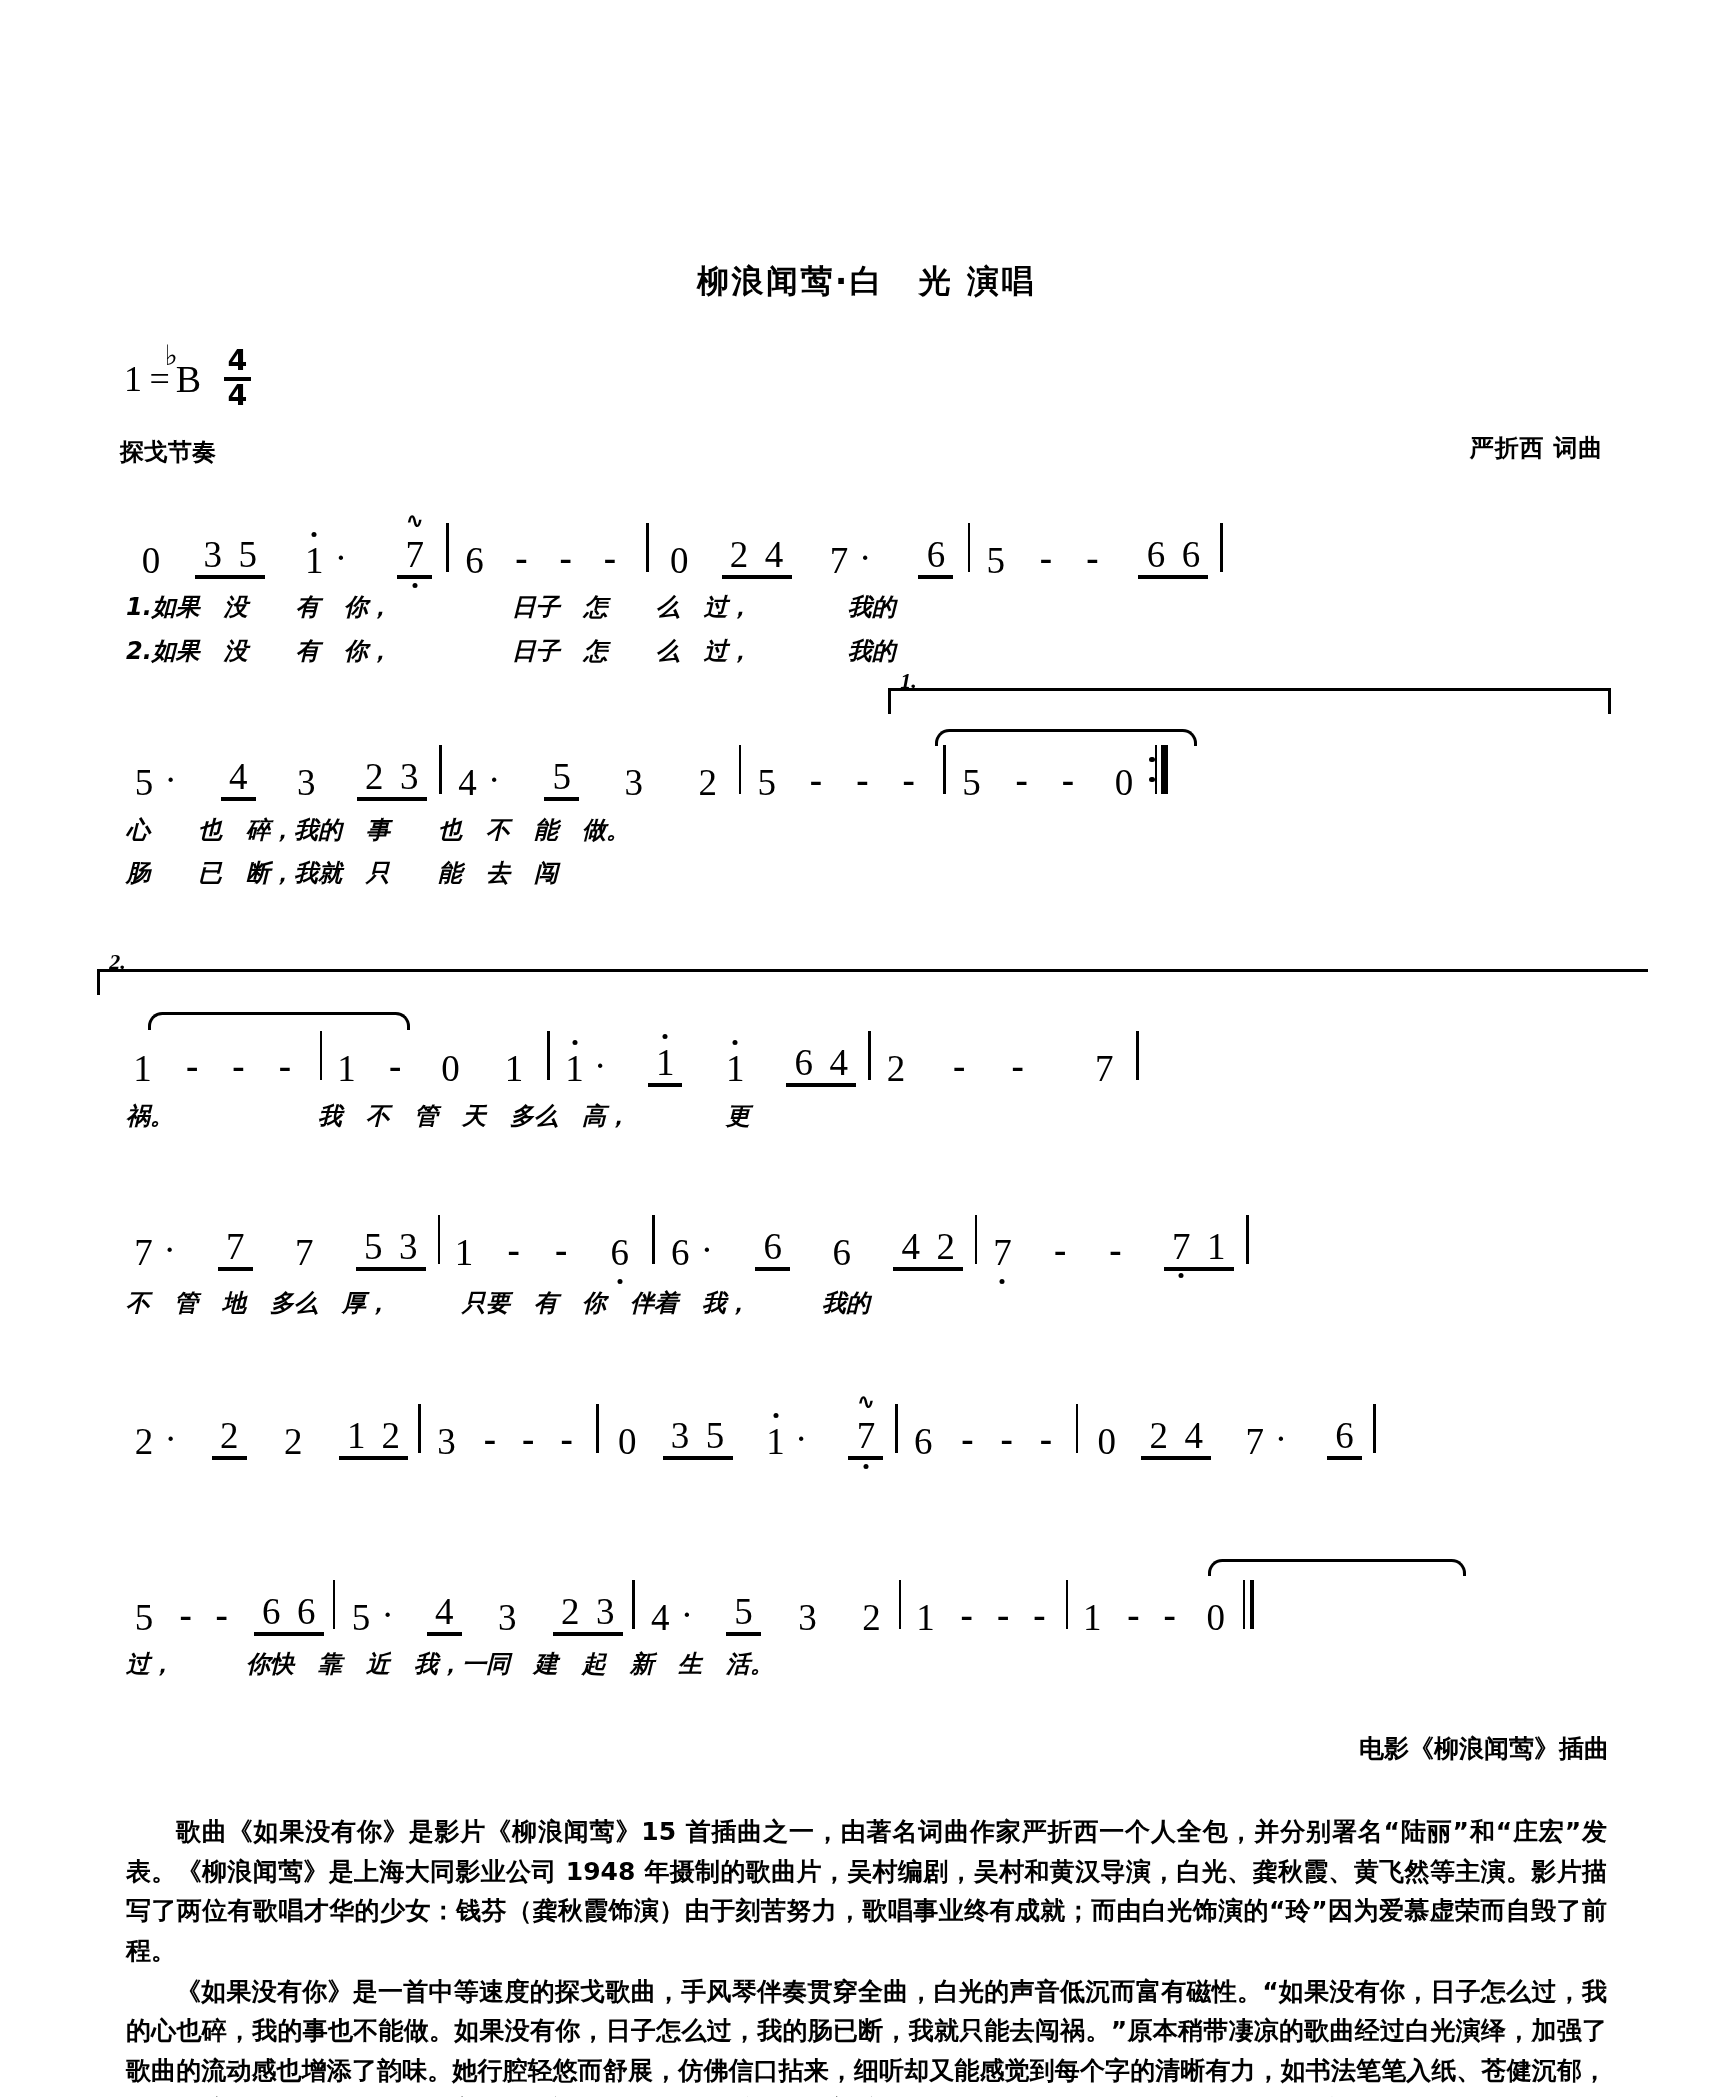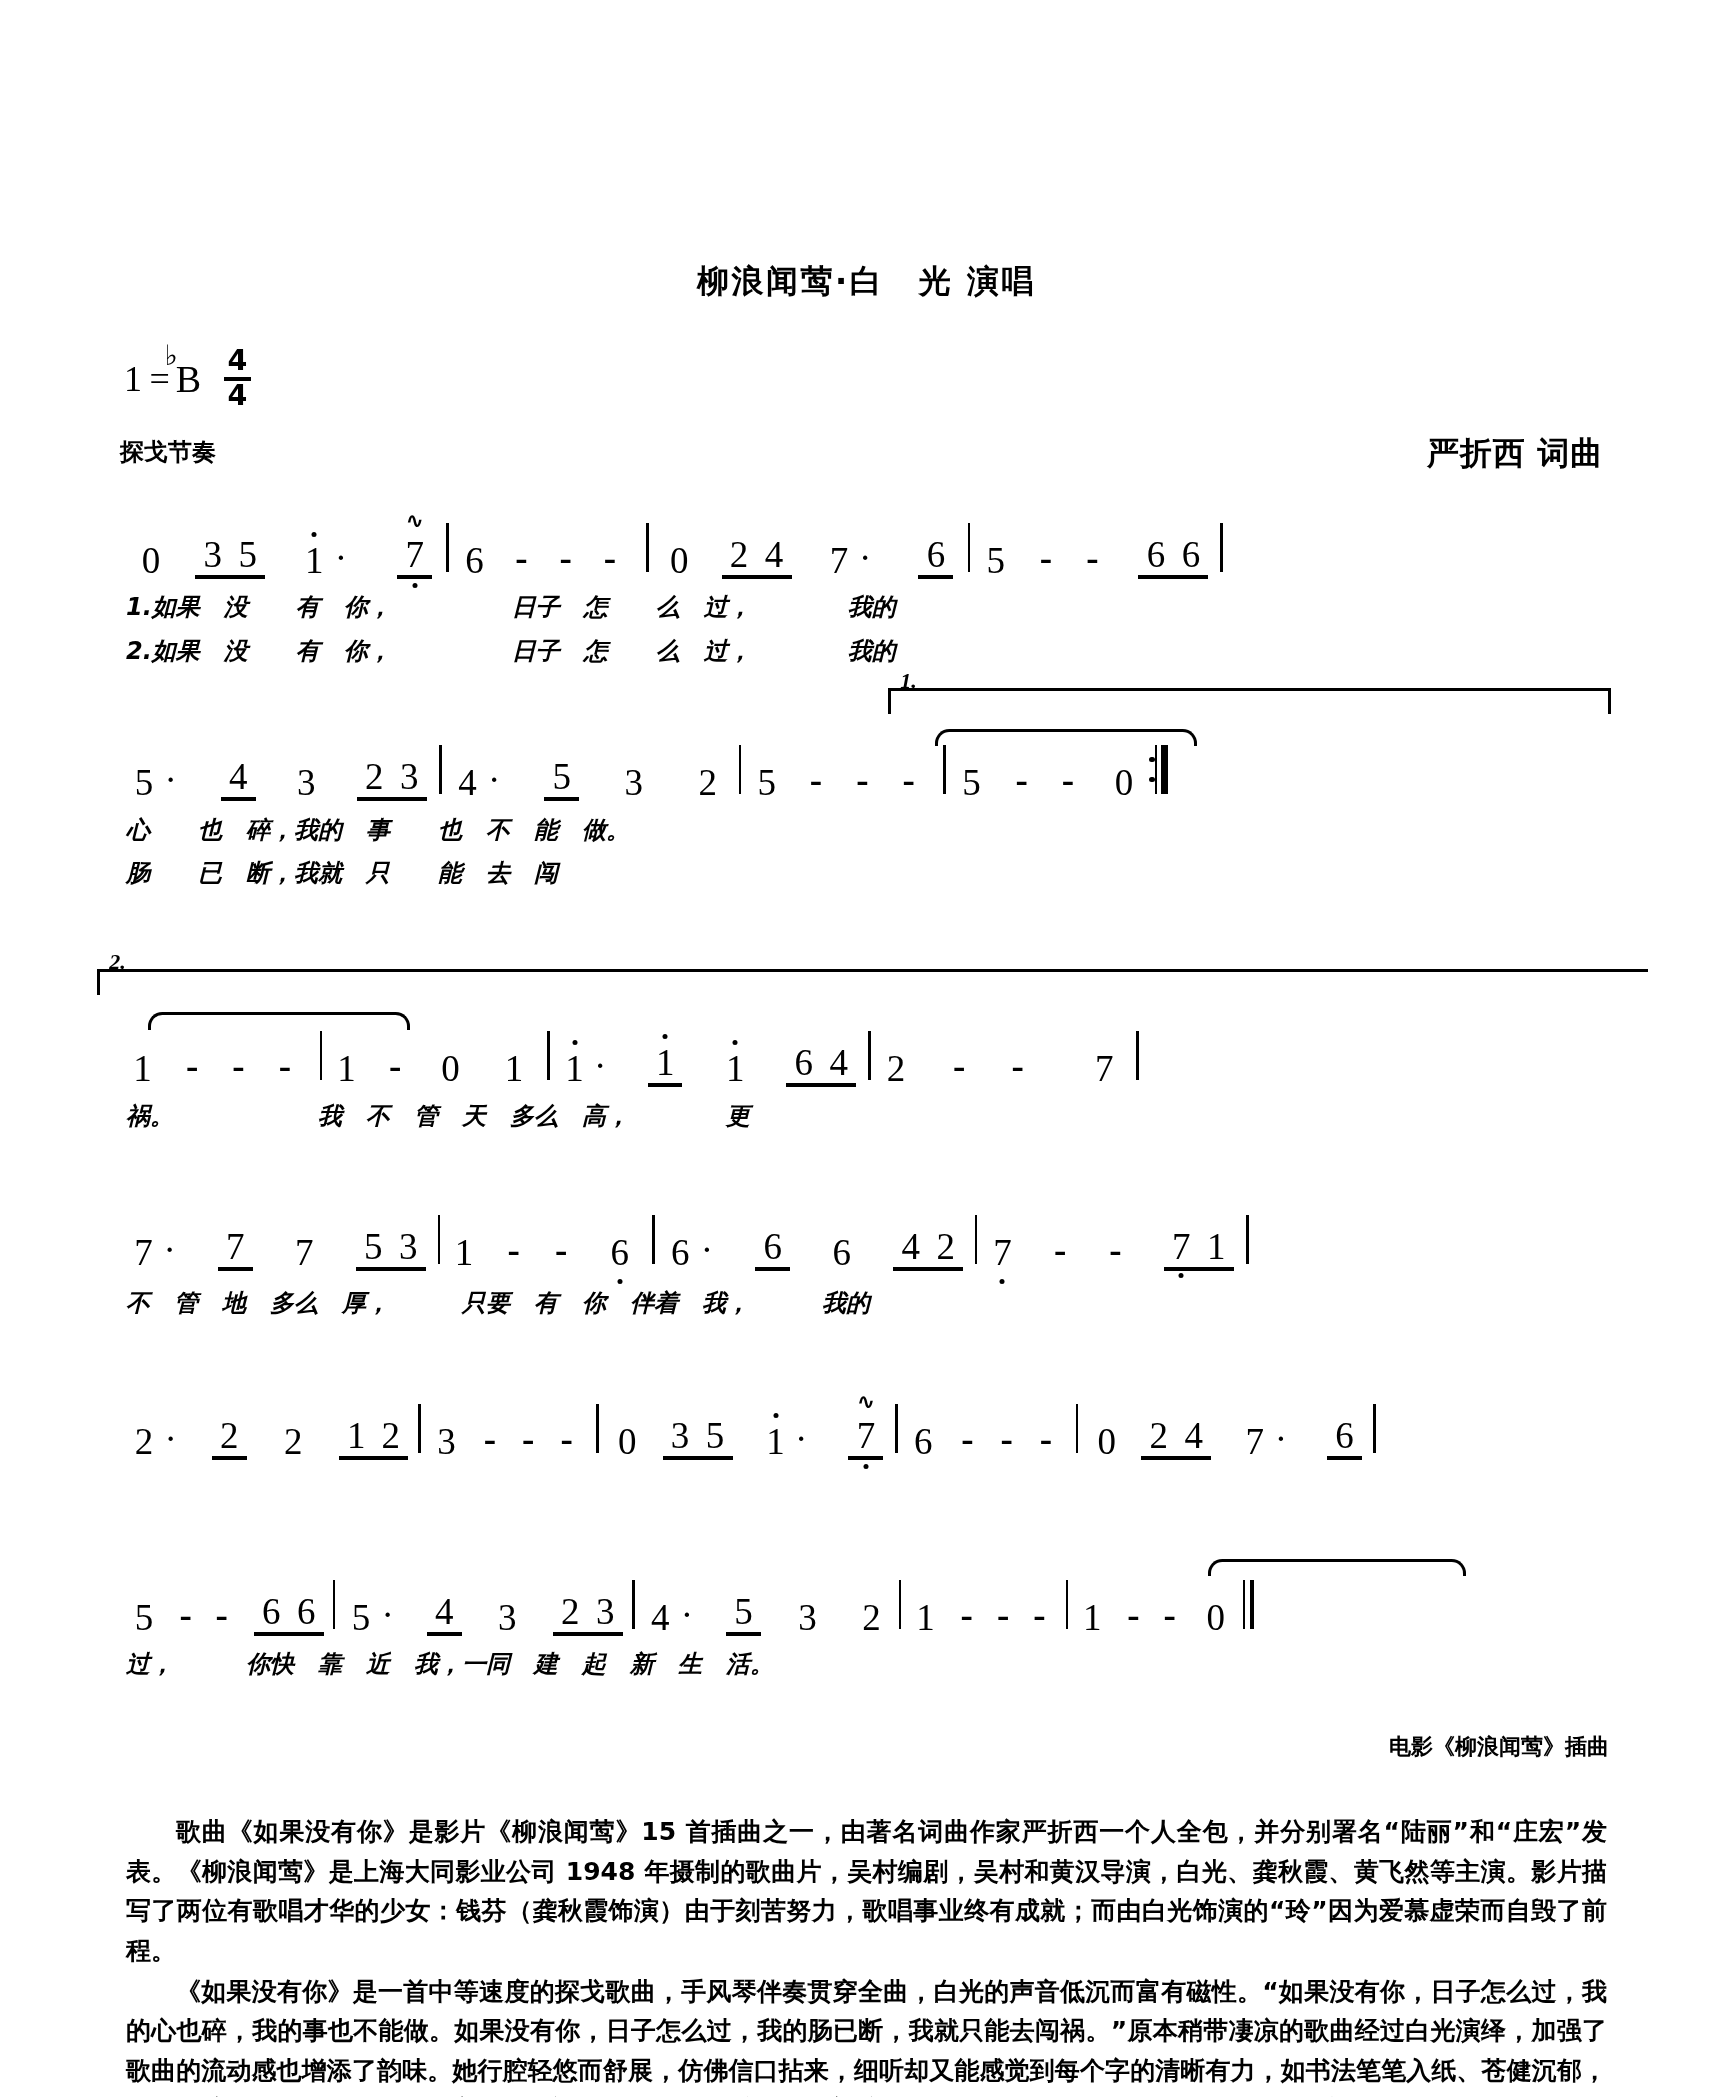--- a/index.html
+++ b/index.html
@@ -61,21 +61,21 @@
   .meter .bar{display:block;width:27px;height:3.8px;background:#000;margin:2.5px auto 2.5px;}
   .meter .den{display:block;}
 
   .rhythm{
     position:absolute; left:120px; top:436px;
     font-size:24px; font-weight:bold;
     font-family:"DejaVu Sans",sans-serif;
   }
   .credit{
     position:absolute; right:130px; top:432px;
-    font-size:32px; font-weight:bold;
+    font-size:24px; font-weight:bold;
     font-family:"DejaVu Sans",sans-serif;
     letter-spacing:0.8px;
   }
 
   
   .system{position:absolute;left:0;width:1733px;}
   .notes{
     position:relative;
     display:flex; align-items:flex-end;
     margin:0 0 0 126px;
@@ -176,21 +176,21 @@
     border-top:3.8px solid #000;
     border-left:3.8px solid #000;
     border-right:3.8px solid #000;
     border-radius:14.3px 14.3px 0 0;
     height:14.3px;
   }
 
   
   .filmnote{
     position:absolute; right:124px;
-    font-size:22px; font-weight:bold;
+    font-size:25px; font-weight:bold;
     font-family:"DejaVu Sans",sans-serif;
   }
 
   
   .prose{
     position:absolute;
     left:126px; right:126px;
     font-size:25px;
     line-height:1.58;
     text-align:justify;

